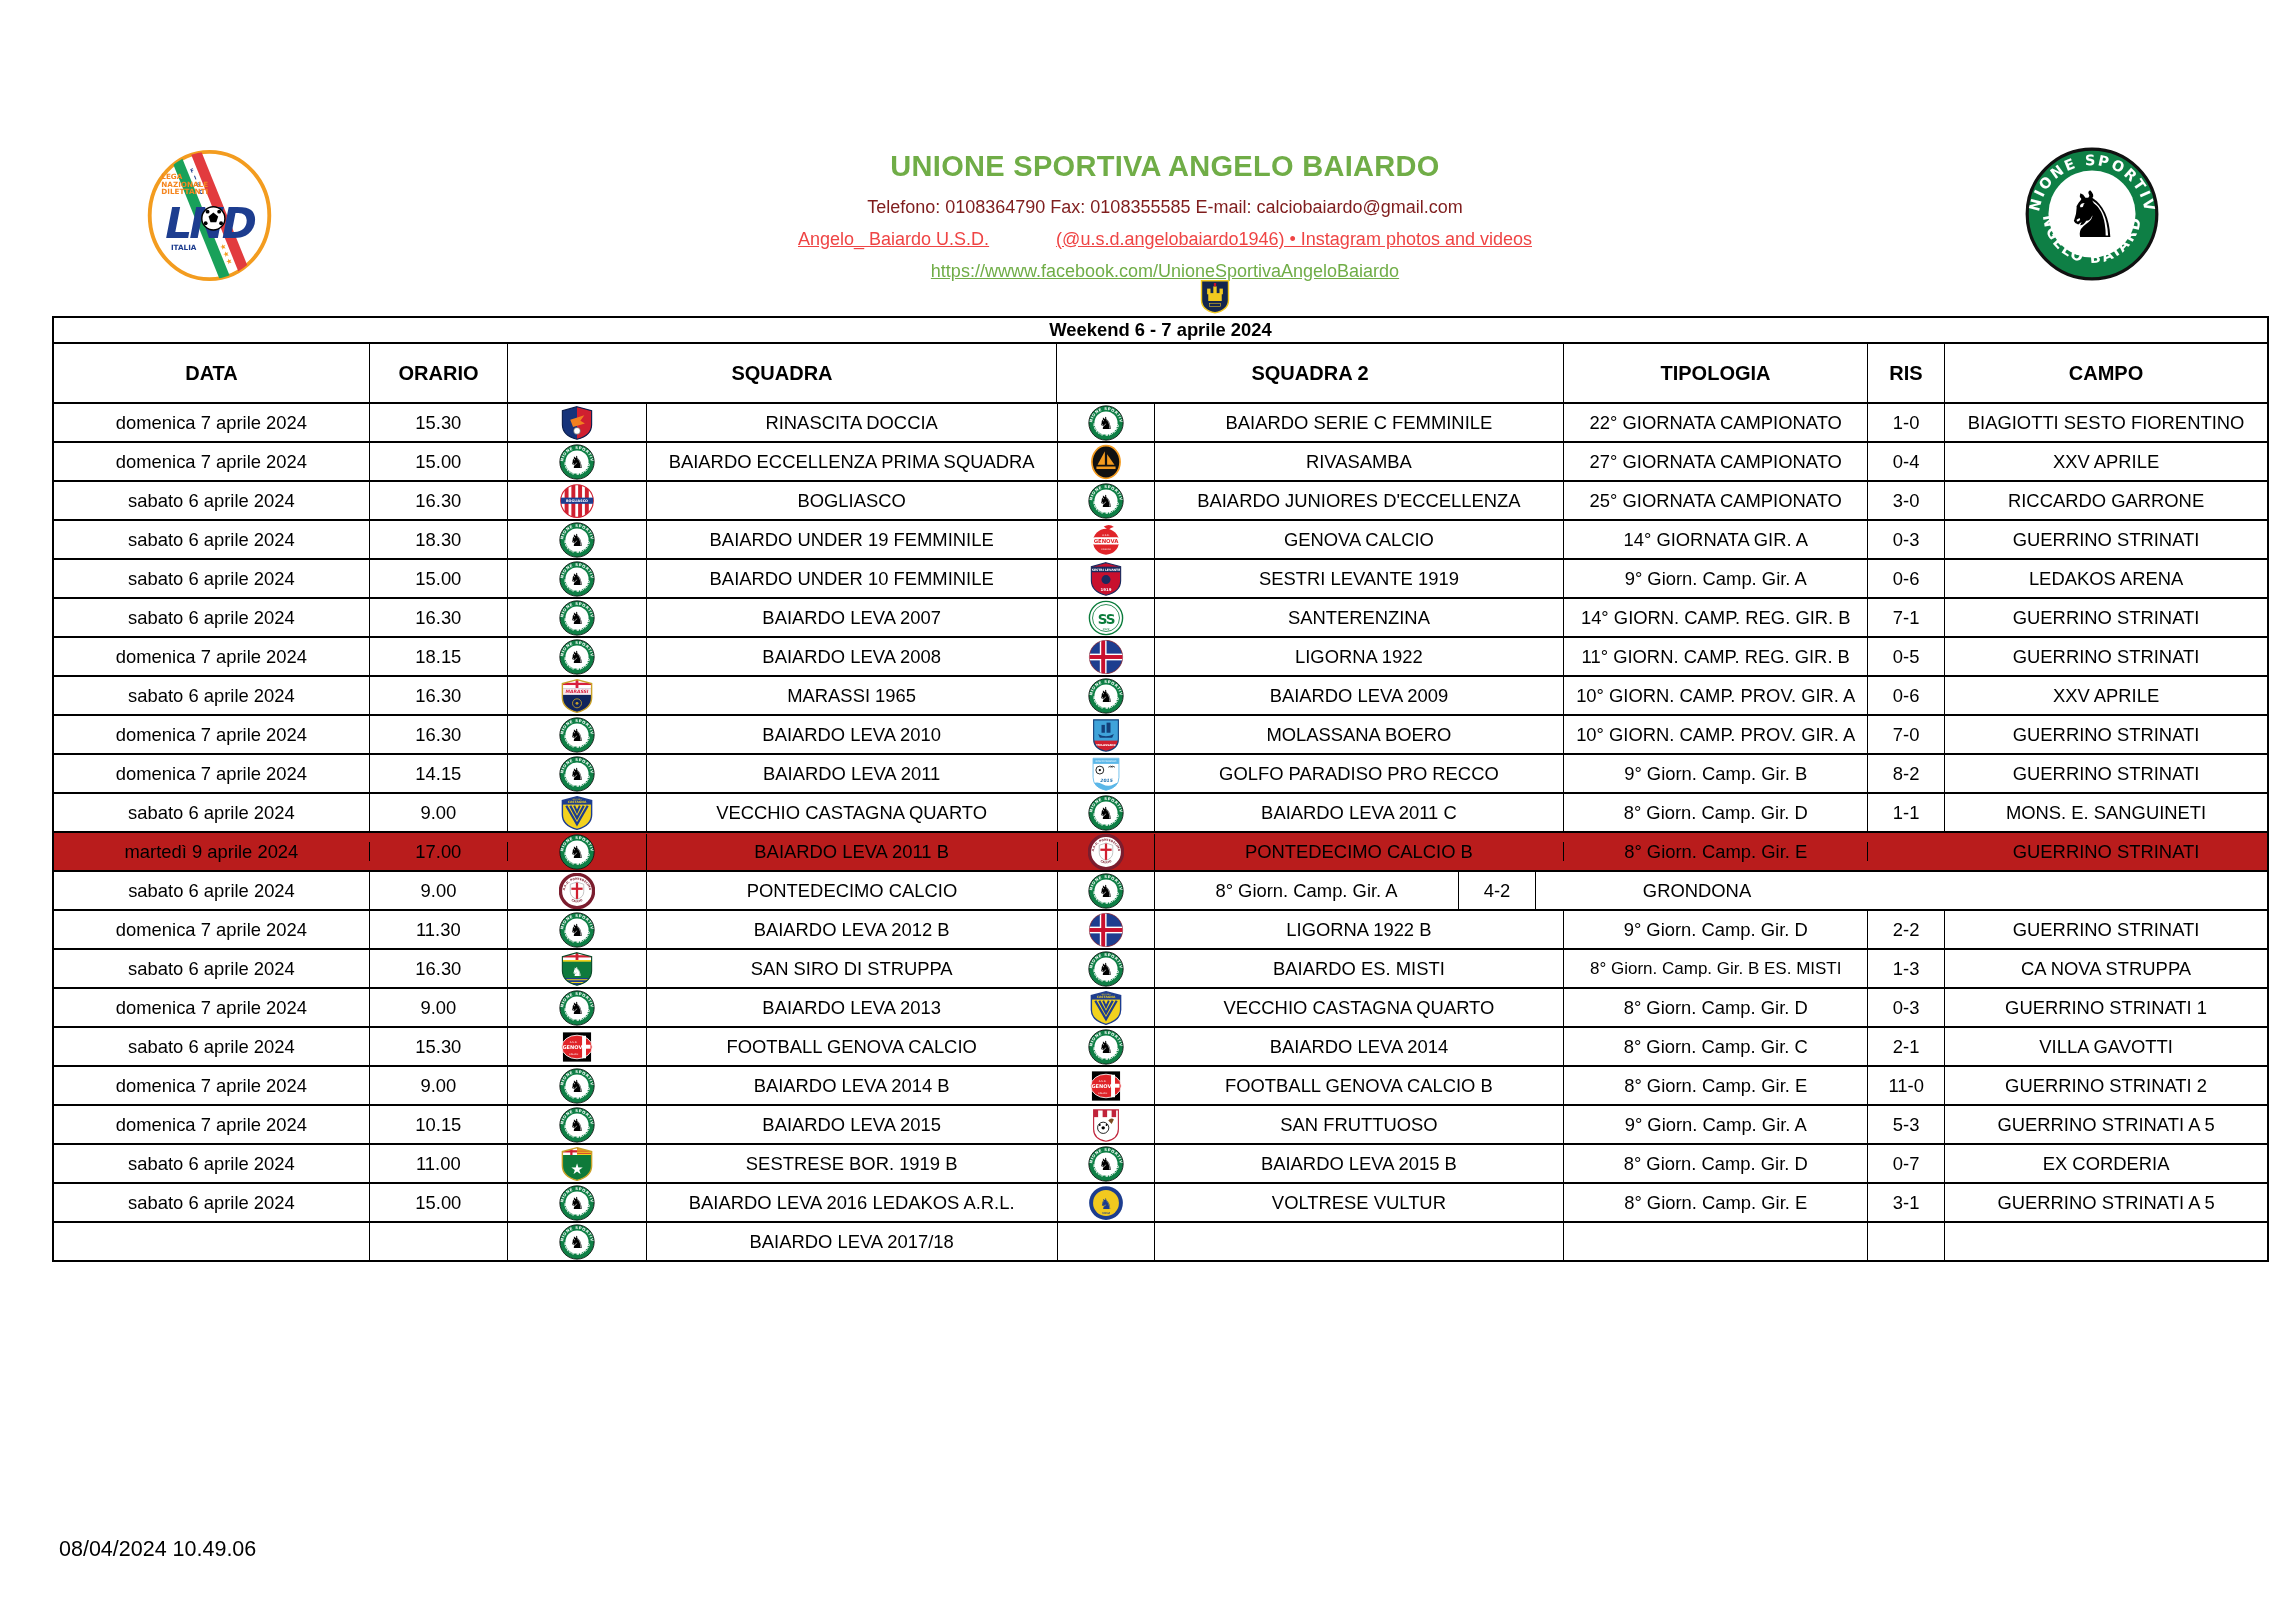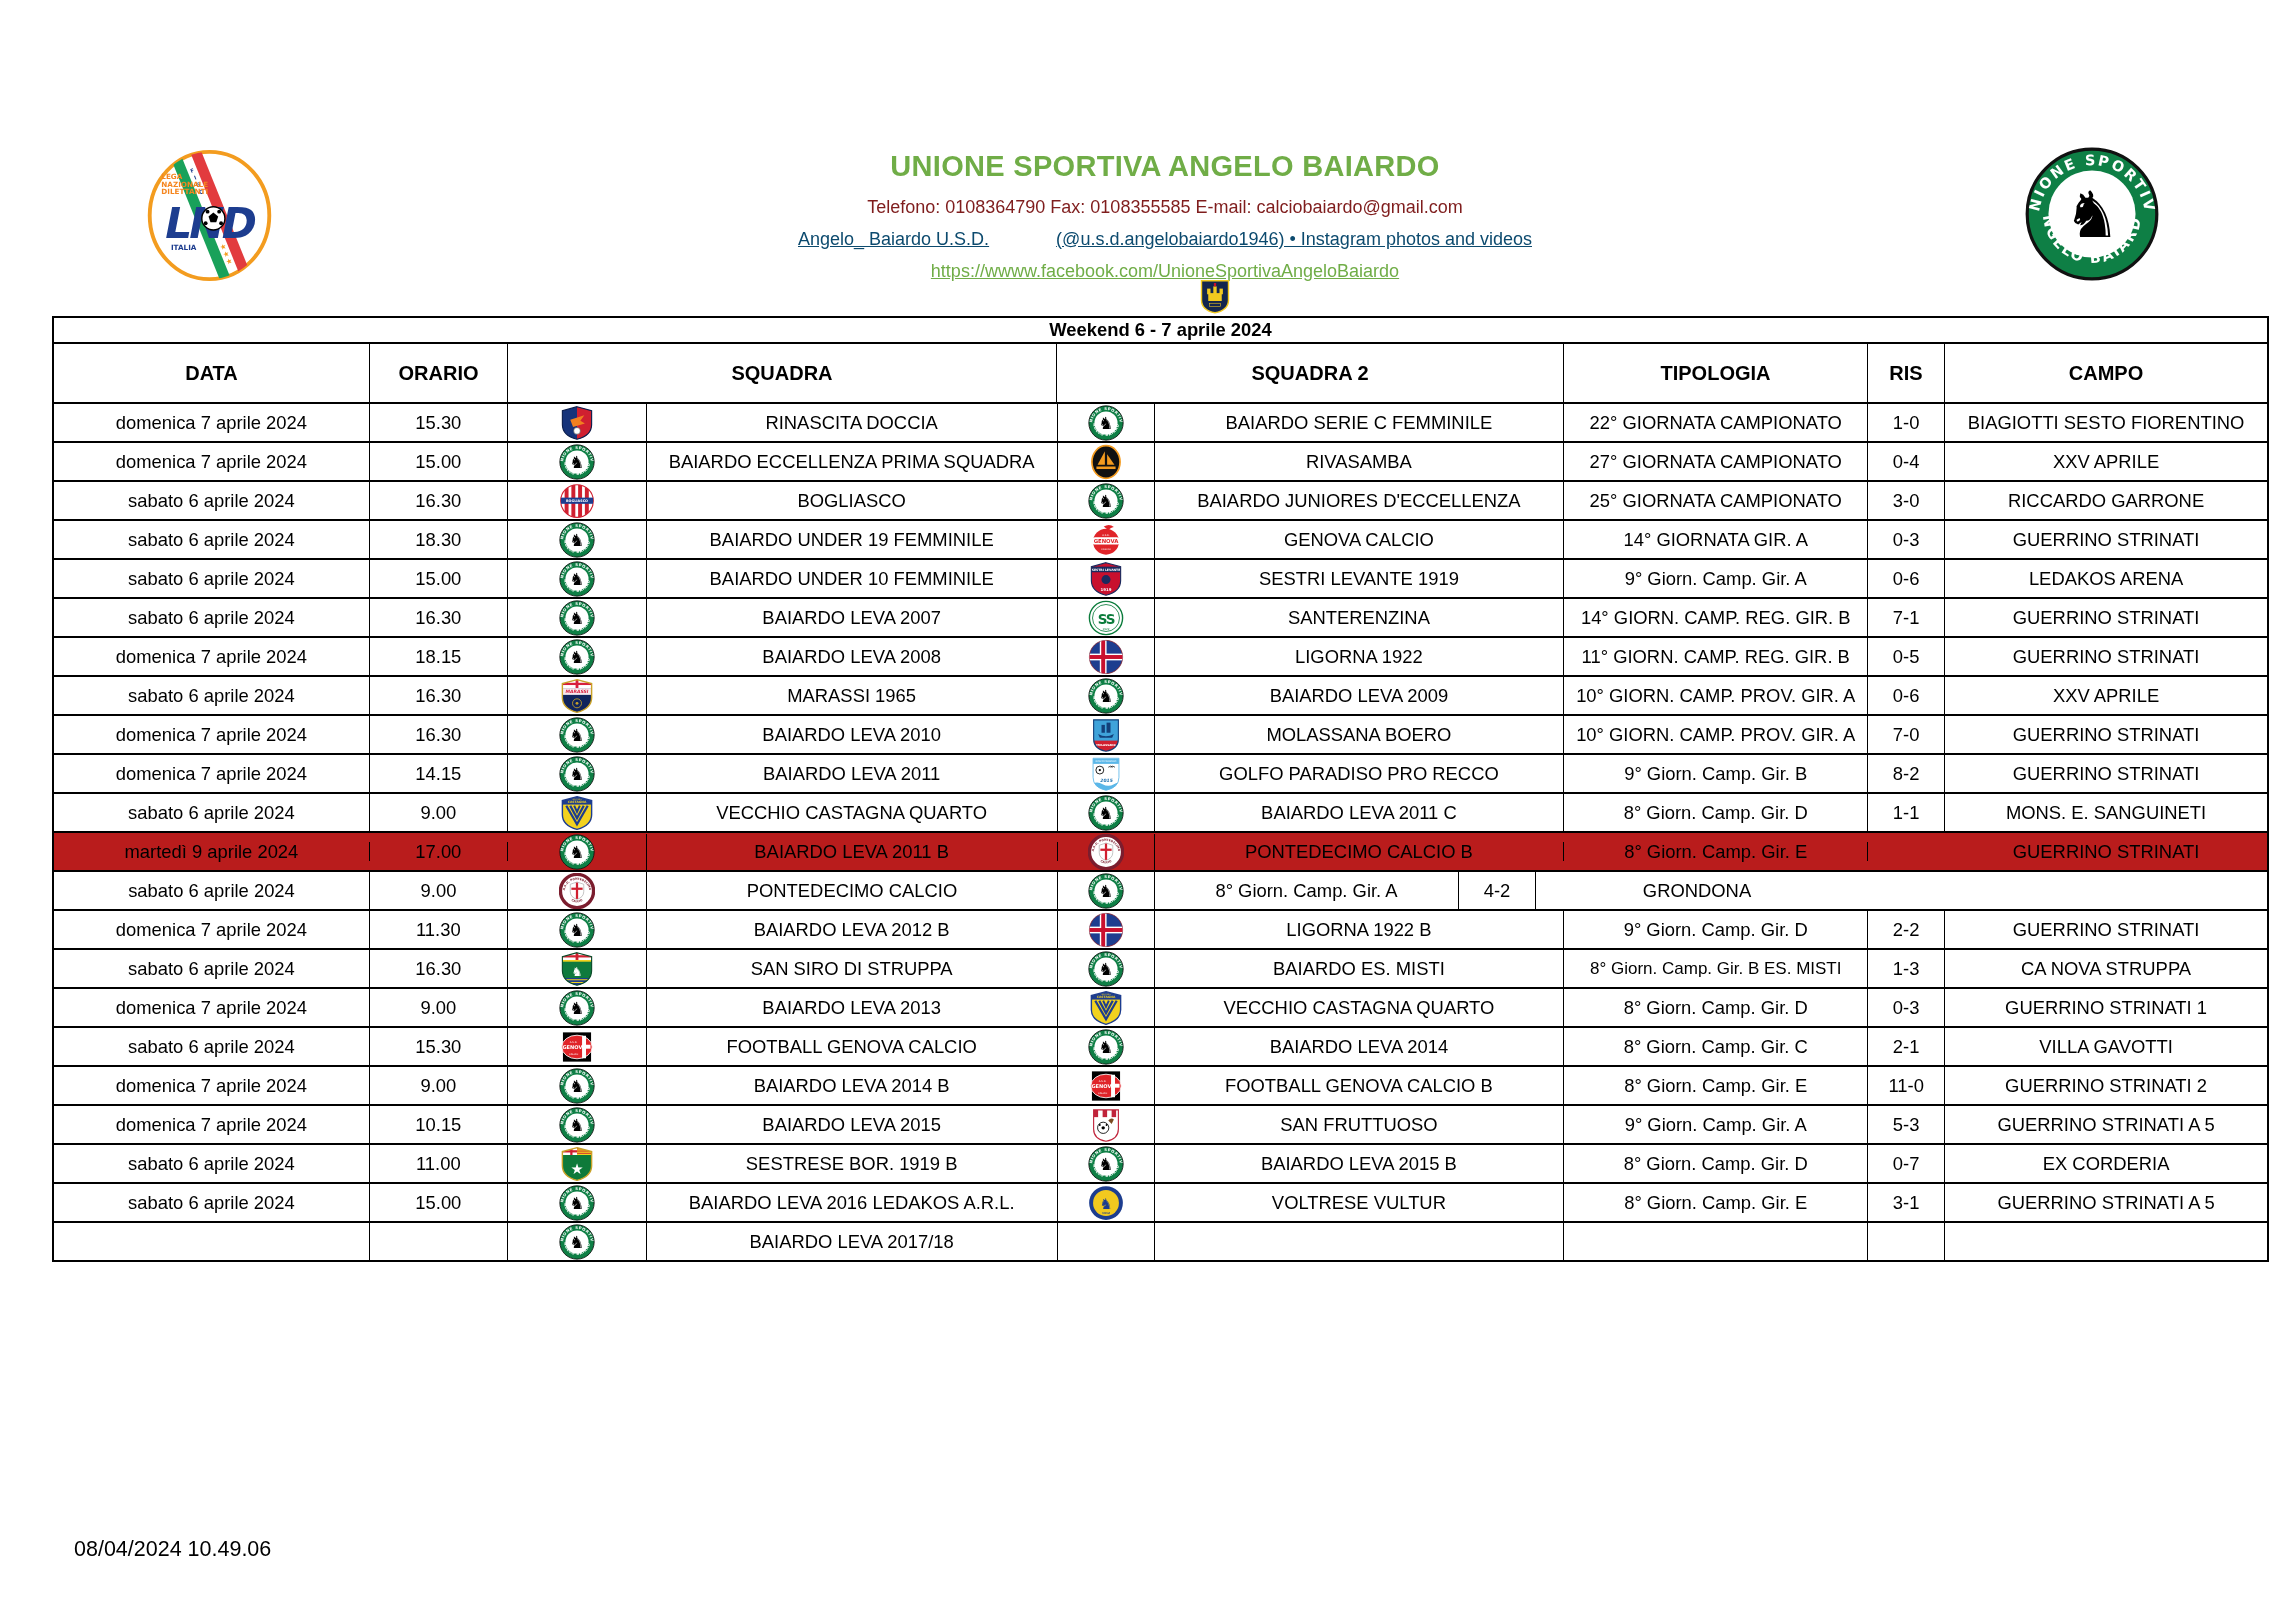--- a/index.html
+++ b/index.html
@@ -35,21 +35,21 @@
   .cell:last-child{border-right:none;}
   .cell.small{font-size:17px;}
   .logo-box{position:relative;}
   .logo-box svg{width:36px;height:36px;position:relative;z-index:2;}
   
   .w0{width:316px}.w1{width:138px}.w2{width:139px}.w3{width:411px}
   .w4{width:97px}.w5{width:410px}.w6{width:304px}.w7{width:77px}.w8{width:322px}
   .h0{width:316px}.h1{width:138px}.h2{width:549px}.h3{width:507px}
   .h4{width:304px}.h5{width:77px}.h6{width:322px}
 
-  .timestamp{position:absolute;left:74px;top:1537px;font-size:21.5px;}
+  .timestamp{position:absolute;left:59px;top:1537px;font-size:21.5px;}
 </style>
 </head>
 <body>
 
 <div class="page">
 
   <div class="lnd-logo" id="lnd"><svg viewBox="0 0 140 140" style="width:135px;height:147px">
         <defs>
           <clipPath id="lcl">
             <ellipse cx="70" cy="70" rx="62" ry="66"></ellipse>
@@ -71,21 +71,21 @@
         <circle cx="68" cy="66" r="2" fill="#000"></circle>
         <circle cx="80" cy="66" r="2" fill="#000"></circle>
         <circle cx="66" cy="78" r="2" fill="#000"></circle>
         <circle cx="82" cy="78" r="2" fill="#000"></circle>
         <text x="30" y="106" font-size="7.5" font-weight="bold" fill="#1d3d8f">ITALIA</text>
       </svg></div>
 
   <div class="club-block">
     <div class="club-title" style="color: rgb(112, 173, 71);">UNIONE SPORTIVA ANGELO BAIARDO</div>
     <div class="club-contact" style="color: #7f1d1d;">Telefono: 0108364790 Fax: 0108355585 E-mail: calciobaiardo@gmail.com</div>
-    <div class="club-link" style="color: #0c4a6e;"><span>Angelo_ Baiardo U.S.D.</span><span class="gap"></span><span>(@u.s.d.angelobaiardo1946) • Instagram photos and videos</span></div>
+    <div class="club-link" style="color: #ef4444;"><span>Angelo_ Baiardo U.S.D.</span><span class="gap"></span><span>(@u.s.d.angelobaiardo1946) • Instagram photos and videos</span></div>
     <div class="club-link" style="color: rgb(112, 173, 71);"><span>https://wwww.facebook.com/UnioneSportivaAngeloBaiardo</span></div>
   </div>
 
   <div class="baiardo-big" id="bigcrest"><svg viewBox="0 0 64 64" style="width:136px;height:136px">
         <circle cx="32" cy="32" r="30.5" fill="#0e7f45" stroke="#111" stroke-width="1.5"></circle>
         <circle cx="32" cy="32" r="20.5" fill="#ffffff"></circle>
         <defs>
           <path id="tp1" d="M7 34 A25 25 0 0 1 57 34"></path>
           <path id="bp1" d="M9 32 A23 23 0 0 0 55 32"></path>
         </defs>

